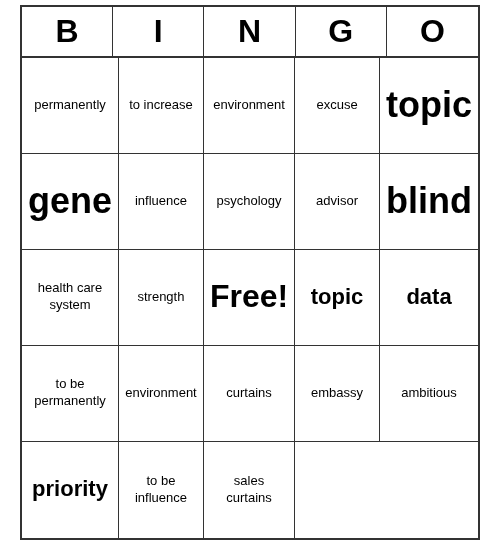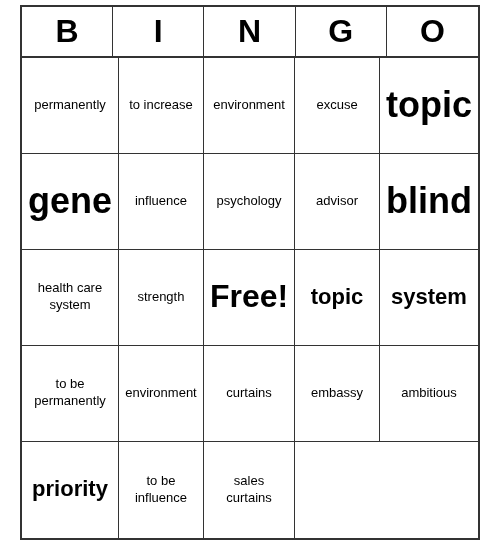--- a/index.html
+++ b/index.html
@@ -120,21 +120,21 @@
       <div class="bingo-cell">
         <span class="cell-text">strength</span>
       </div>
       <div class="bingo-cell">
         <span class="cell-text free">Free!</span>
       </div>
       <div class="bingo-cell">
         <span class="cell-text medium-large">topic</span>
       </div>
       <div class="bingo-cell">
-        <span class="cell-text medium-large">system</span>
+        <span class="cell-text medium-large">data</span>
       </div>
       <div class="bingo-cell">
         <span class="cell-text">to be permanently</span>
       </div>
       <div class="bingo-cell">
         <span class="cell-text">environment</span>
       </div>
       <div class="bingo-cell">
         <span class="cell-text">curtains</span>
       </div>

